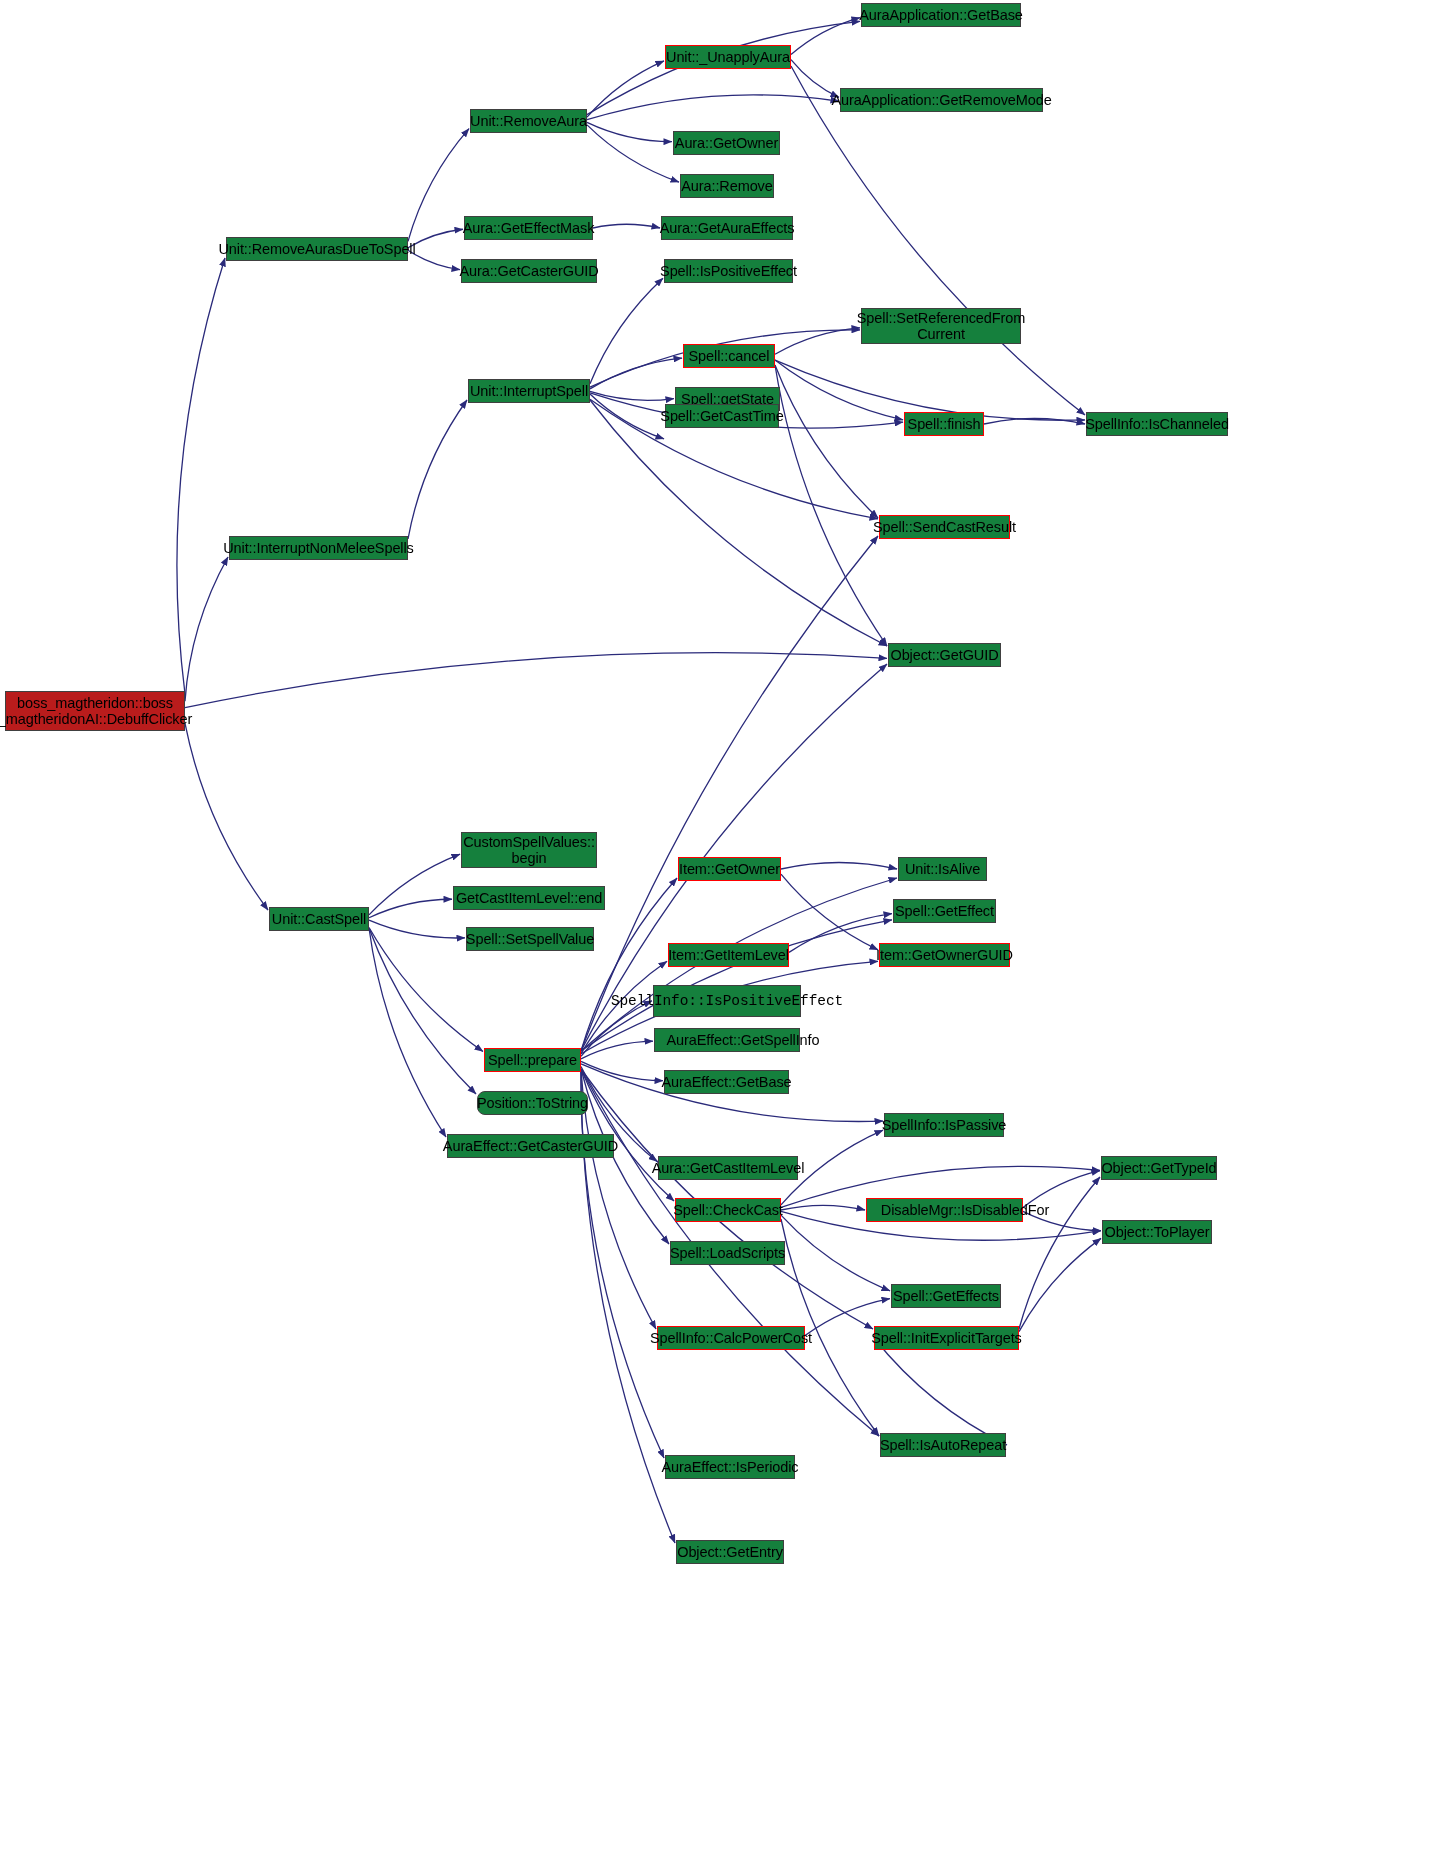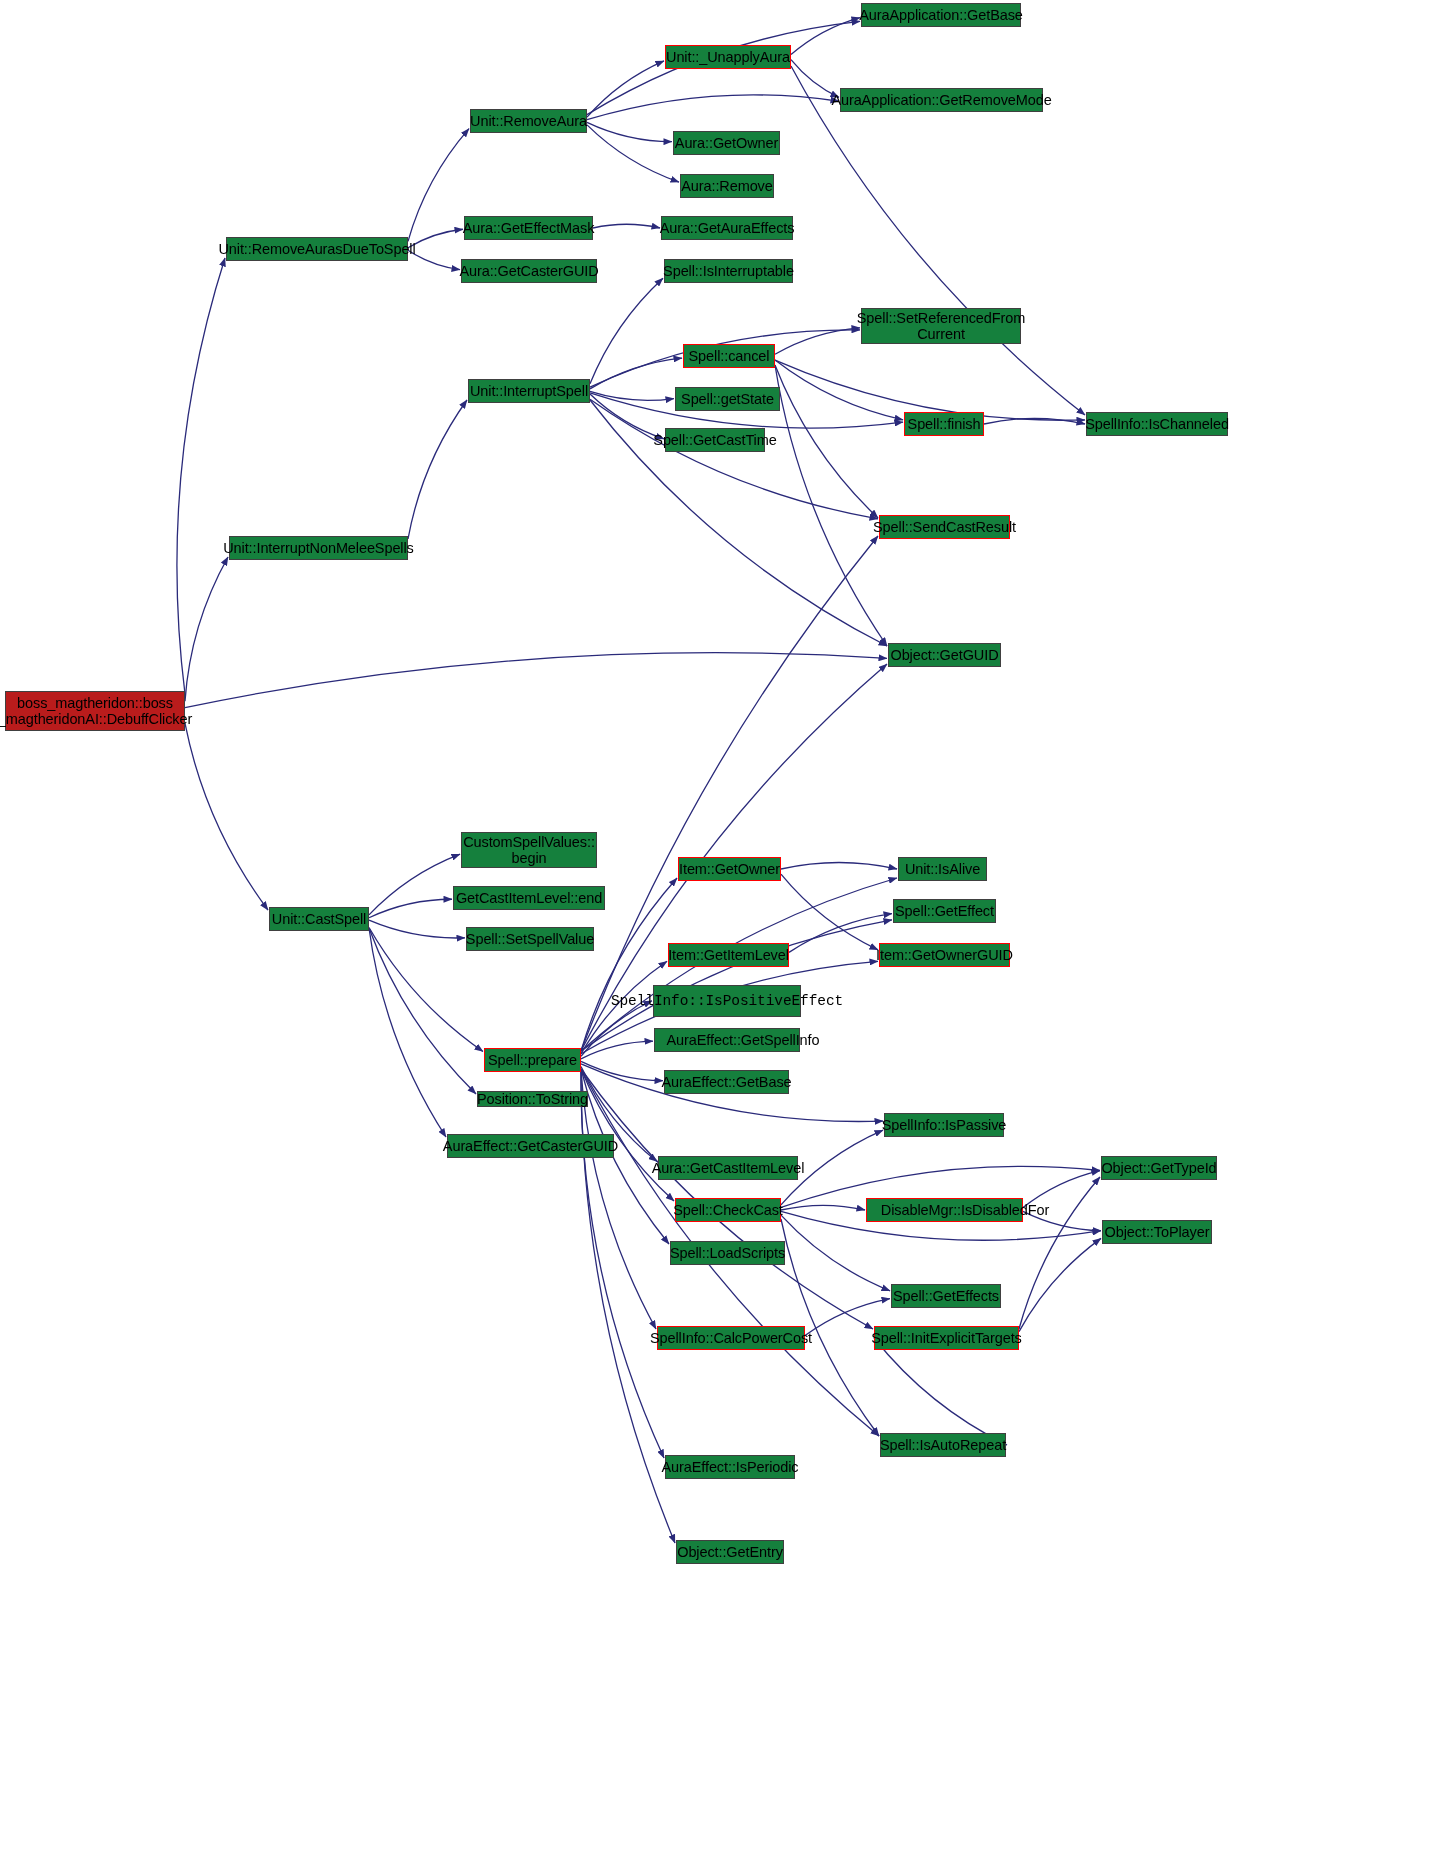--- a/index.html
+++ b/index.html
@@ -112,47 +112,47 @@
     <div class="node" style="left: 226px; top: 237px; width: 182px; height: 24px;">Unit::RemoveAurasDueToSpell</div>
     <div class="node" style="left: 470px; top: 109px; width: 117px; height: 24px;">Unit::RemoveAura</div>
     <div class="node red" style="left: 665px; top: 45px; width: 126px; height: 24px;">Unit::_UnapplyAura</div>
     <div class="node" style="left: 861px; top: 3px; width: 160px; height: 24px;">AuraApplication::GetBase</div>
     <div class="node" style="left: 840px; top: 88px; width: 203px; height: 24px;">AuraApplication::GetRemoveMode</div>
     <div class="node" style="left: 673px; top: 131px; width: 107px; height: 24px;">Aura::GetOwner</div>
     <div class="node" style="left: 680px; top: 174px; width: 94px; height: 24px;">Aura::Remove</div>
     <div class="node" style="left: 464px; top: 216px; width: 129px; height: 24px;">Aura::GetEffectMask</div>
     <div class="node" style="left: 661px; top: 216px; width: 132px; height: 24px;">Aura::GetAuraEffects</div>
     <div class="node" style="left: 461px; top: 259px; width: 136px; height: 24px;">Aura::GetCasterGUID</div>
-    <div class="node" style="left: 664px; top: 259px; width: 129px; height: 24px;">Spell::IsInterruptable</div>
+    <div class="node" style="left: 664px; top: 259px; width: 129px; height: 24px;">Spell::IsPositiveEffect</div>
     <div class="node" style="left: 861px; top: 308px; width: 160px; height: 36px;">Spell::SetReferencedFrom
 Current</div>
     <div class="node red" style="left: 683px; top: 344px; width: 92px; height: 24px;">Spell::cancel</div>
     <div class="node" style="left: 468px; top: 379px; width: 122px; height: 24px;">Unit::InterruptSpell</div>
     <div class="node" style="left: 675px; top: 387px; width: 105px; height: 24px;">Spell::getState</div>
-    <div class="node" style="left: 665px; top: 428px; width: 100px; height: 24px;">Spell::GetCastTime</div>
+    <div class="node" style="left: 665px; top: 404px; width: 114px; height: 24px;">Spell::GetCastTime</div>
     <div class="node red" style="left: 904px; top: 412px; width: 80px; height: 24px;">Spell::finish</div>
     <div class="node" style="left: 1086px; top: 412px; width: 142px; height: 24px;">SpellInfo::IsChanneled</div>
     <div class="node red" style="left: 879px; top: 515px; width: 131px; height: 24px;">Spell::SendCastResult</div>
     <div class="node" style="left: 229px; top: 536px; width: 179px; height: 24px;">Unit::InterruptNonMeleeSpells</div>
     <div class="node" style="left: 888px; top: 643px; width: 113px; height: 24px;">Object::GetGUID</div>
     <div class="node" style="left: 269px; top: 907px; width: 100px; height: 24px;">Unit::CastSpell</div>
     <div class="node" style="left: 461px; top: 832px; width: 136px; height: 36px;">CustomSpellValues::
 begin</div>
     <div class="node" style="left: 453px; top: 886px; width: 152px; height: 24px;">GetCastItemLevel::end</div>
     <div class="node" style="left: 466px; top: 927px; width: 128px; height: 24px;">Spell::SetSpellValue</div>
     <div class="node red" style="left: 678px; top: 857px; width: 103px; height: 24px;">Item::GetOwner</div>
     <div class="node" style="left: 898px; top: 857px; width: 89px; height: 24px;">Unit::IsAlive</div>
     <div class="node" style="left: 893px; top: 899px; width: 103px; height: 24px;">Spell::GetEffect</div>
     <div class="node red" style="left: 668px; top: 943px; width: 121px; height: 24px;">Item::GetItemLevel</div>
     <div class="node red" style="left: 879px; top: 943px; width: 131px; height: 24px;">Item::GetOwnerGUID</div>
     <div class="node" style="left: 653px; top: 985px; width: 148px; height: 32px; font-family: Liberation Mono, monospace;">SpellInfo::IsPositiveEffect</div>
     <div class="node" style="left: 654px; top: 1028px; width: 146px; height: 24px; padding-left: 32px;">AuraEffect::GetSpellInfo</div>
     <div class="node red" style="left: 484px; top: 1048px; width: 97px; height: 24px;">Spell::prepare</div>
     <div class="node" style="left: 664px; top: 1070px; width: 125px; height: 24px;">AuraEffect::GetBase</div>
-    <div class="node" style="left: 477px; top: 1091px; width: 111px; height: 16px;">Position::ToString</div>
+    <div class="node" style="left: 477px; top: 1091px; width: 111px; height: 24px; border-radius: 8px;">Position::ToString</div>
     <div class="node" style="left: 884px; top: 1113px; width: 120px; height: 24px;">SpellInfo::IsPassive</div>
     <div class="node" style="left: 447px; top: 1134px; width: 167px; height: 24px;">AuraEffect::GetCasterGUID</div>
     <div class="node" style="left: 658px; top: 1156px; width: 140px; height: 24px;">Aura::GetCastItemLevel</div>
     <div class="node" style="left: 1101px; top: 1156px; width: 116px; height: 24px;">Object::GetTypeId</div>
     <div class="node red" style="left: 675px; top: 1198px; width: 106px; height: 24px;">Spell::CheckCast</div>
     <div class="node red" style="left: 866px; top: 1198px; width: 157px; height: 24px; padding-left: 41px;">DisableMgr::IsDisabledFor</div>
     <div class="node" style="left: 1102px; top: 1220px; width: 110px; height: 24px;">Object::ToPlayer</div>
     <div class="node" style="left: 670px; top: 1241px; width: 115px; height: 24px;">Spell::LoadScripts</div>
     <div class="node" style="left: 891px; top: 1284px; width: 110px; height: 24px;">Spell::GetEffects</div>
     <div class="node red" style="left: 657px; top: 1326px; width: 148px; height: 24px;">SpellInfo::CalcPowerCost</div>

